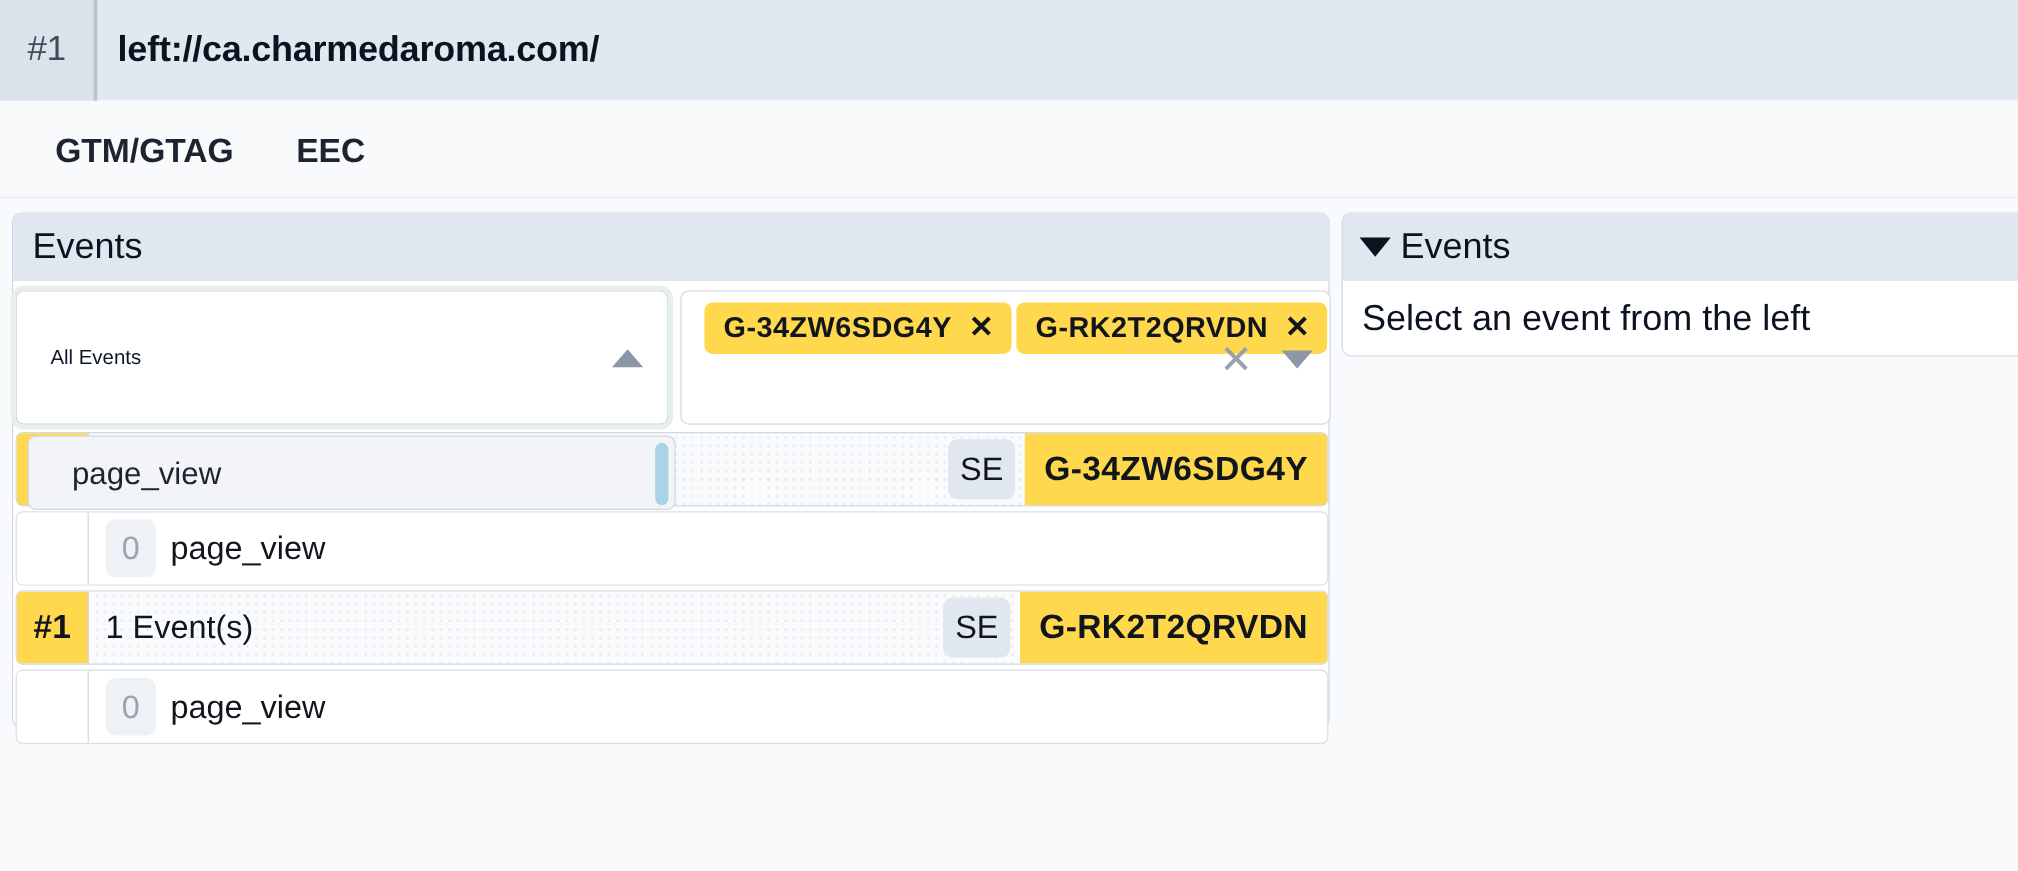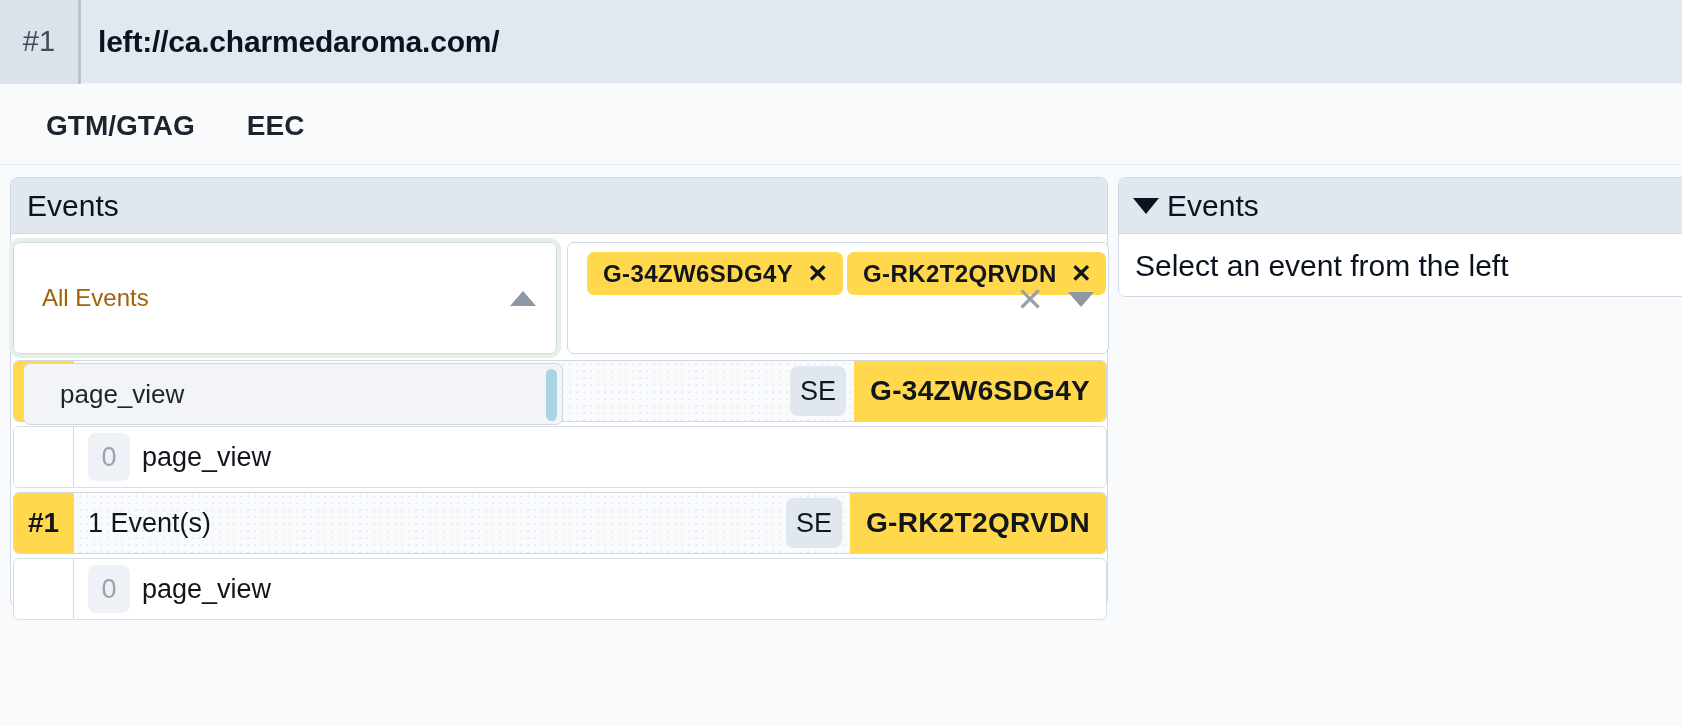--- a/index.html
+++ b/index.html
@@ -87,21 +87,21 @@
   }
   .combo {
     position: relative; margin-left: 2px;
     width: 544px; height: 112px;
     background: #ffffff;
     border: 1px solid #cfd8e3; border-radius: 7px;
     outline: 4px solid #e6f0e8;
     display: flex; align-items: center; justify-content: space-between;
     padding: 0 20px 0 28px;
   }
-  .combo-placeholder { font-size: 24px; color: #a16207; }
+  .combo-placeholder { font-size: 17px; color: #0f172a; }
   .caret-up {
     width: 0; height: 0;
     border-left: 13px solid transparent; border-right: 13px solid transparent;
     border-bottom: 15px solid #8d97a5;
   }
   .caret-dn-sm {
     width: 0; height: 0;
     border-left: 13px solid transparent; border-right: 13px solid transparent;
     border-top: 15px solid #8d97a5;
   }

